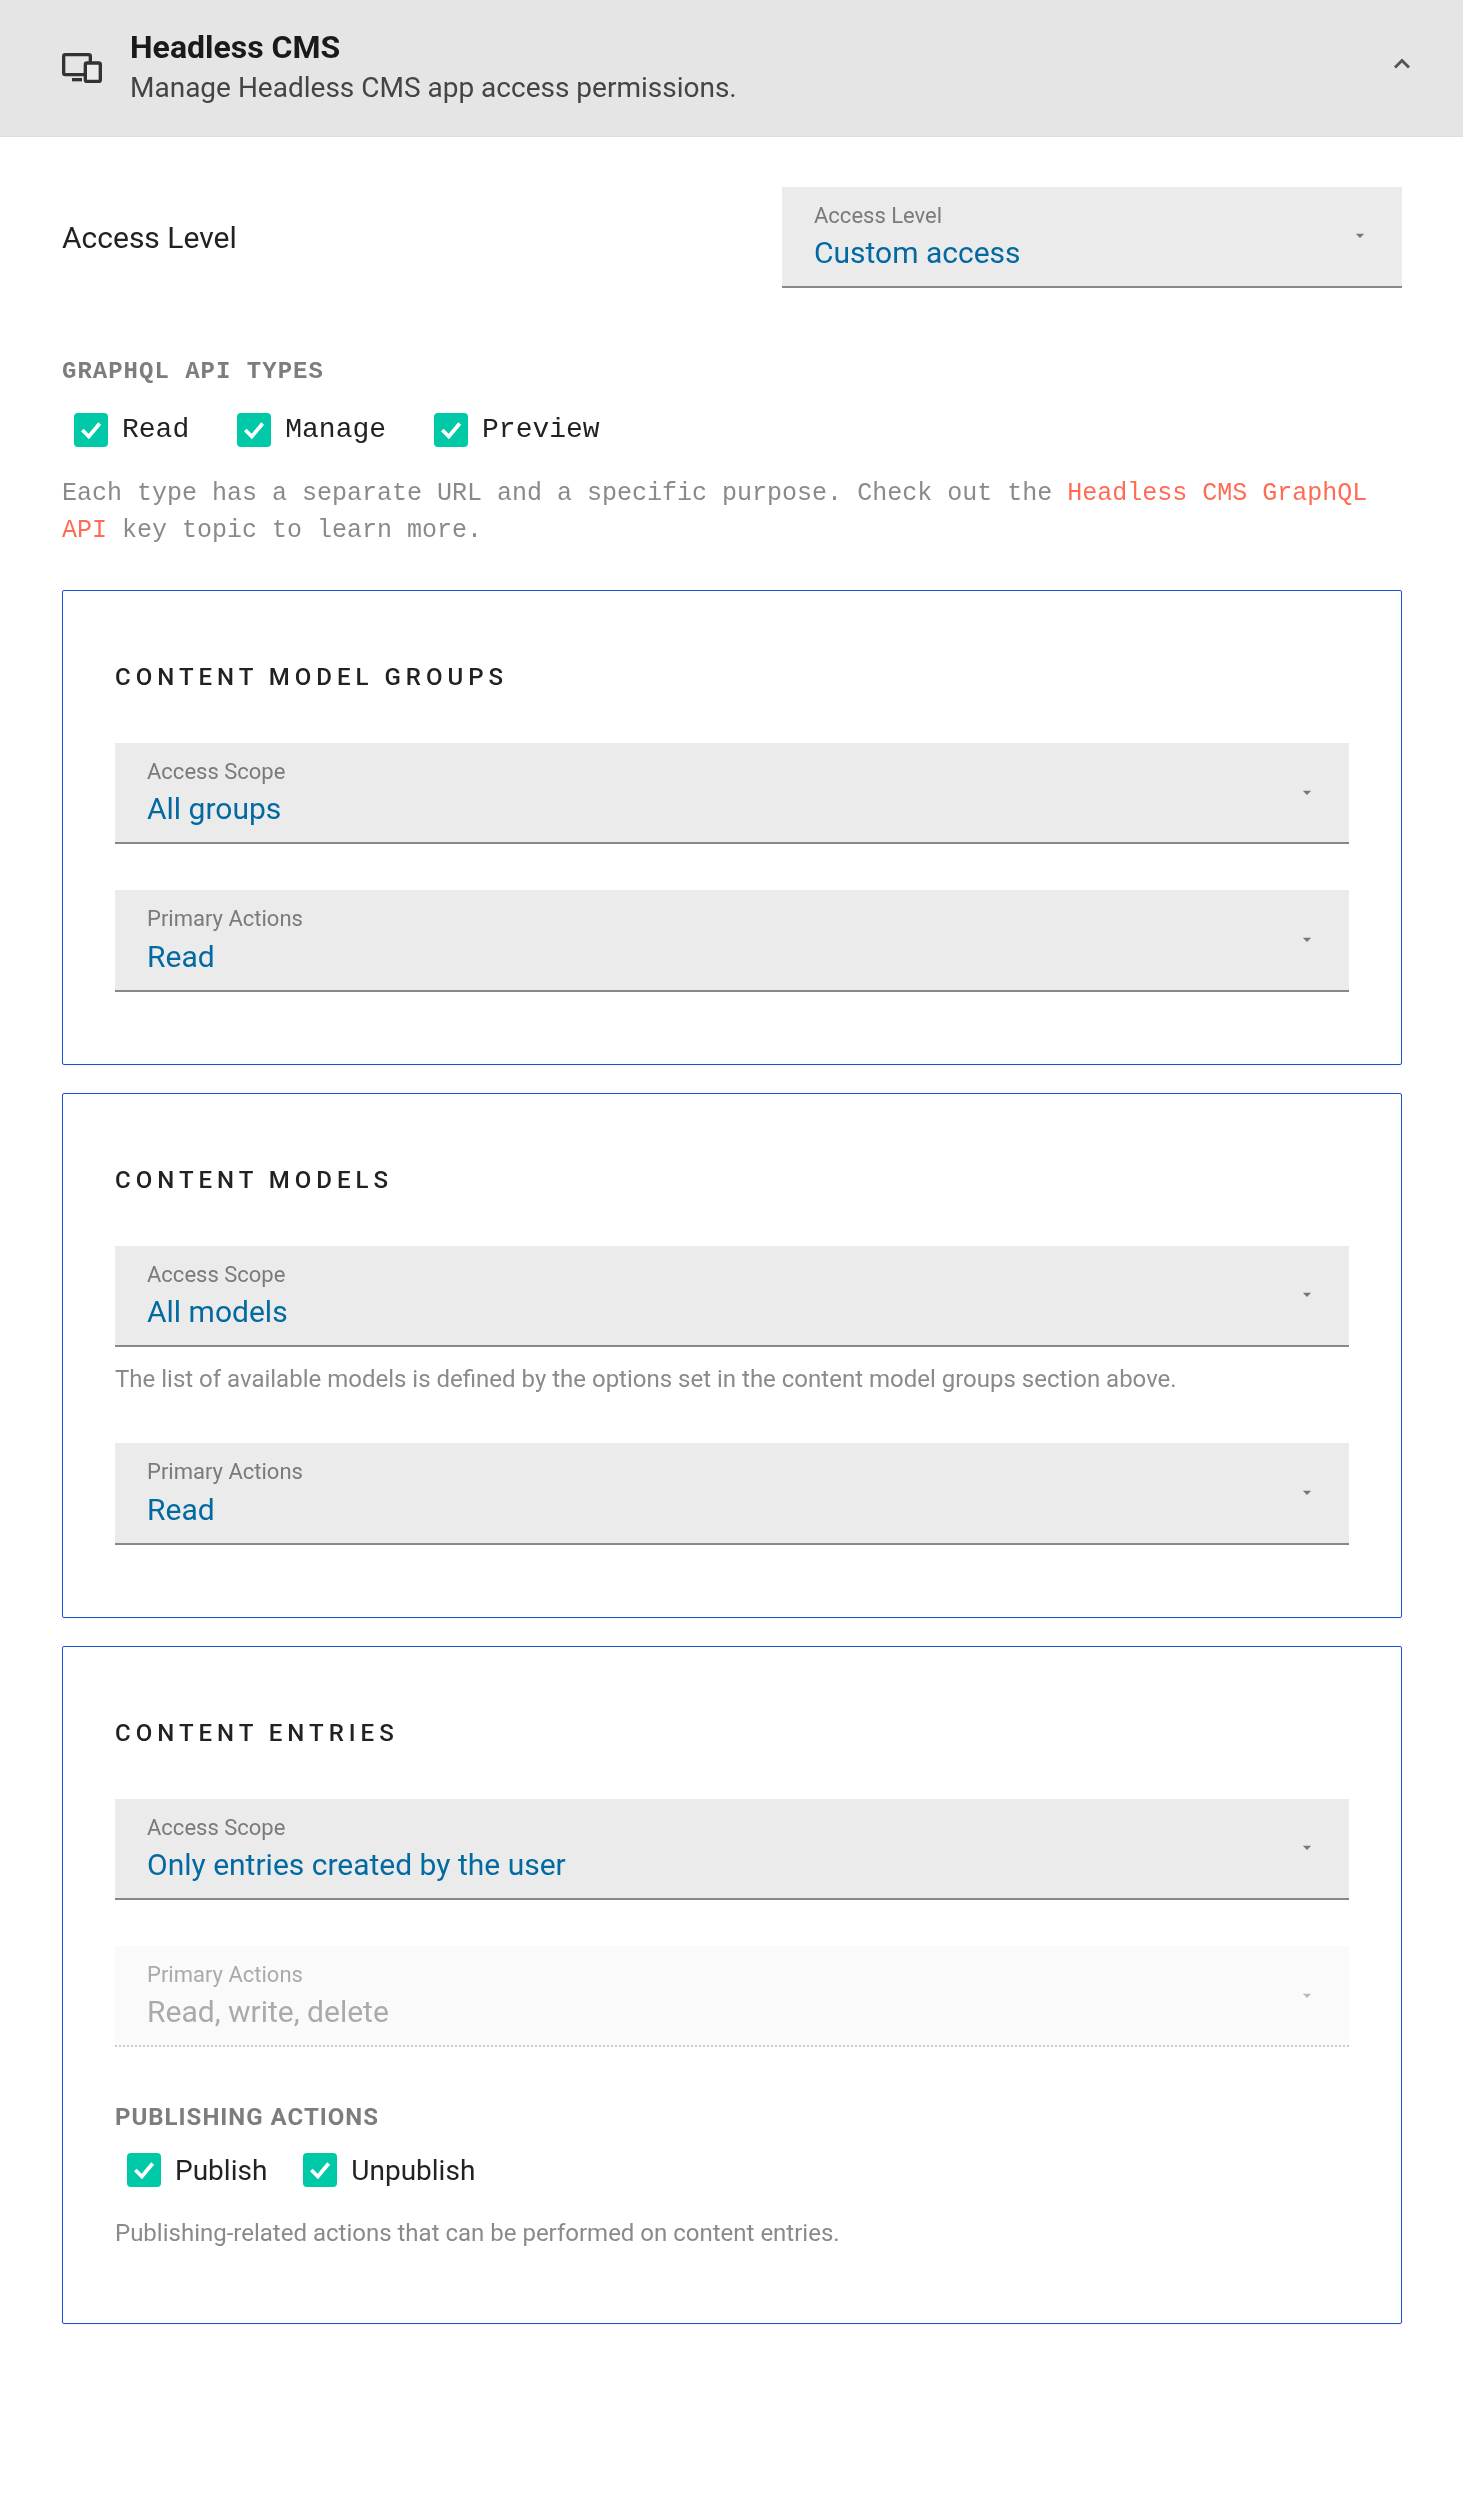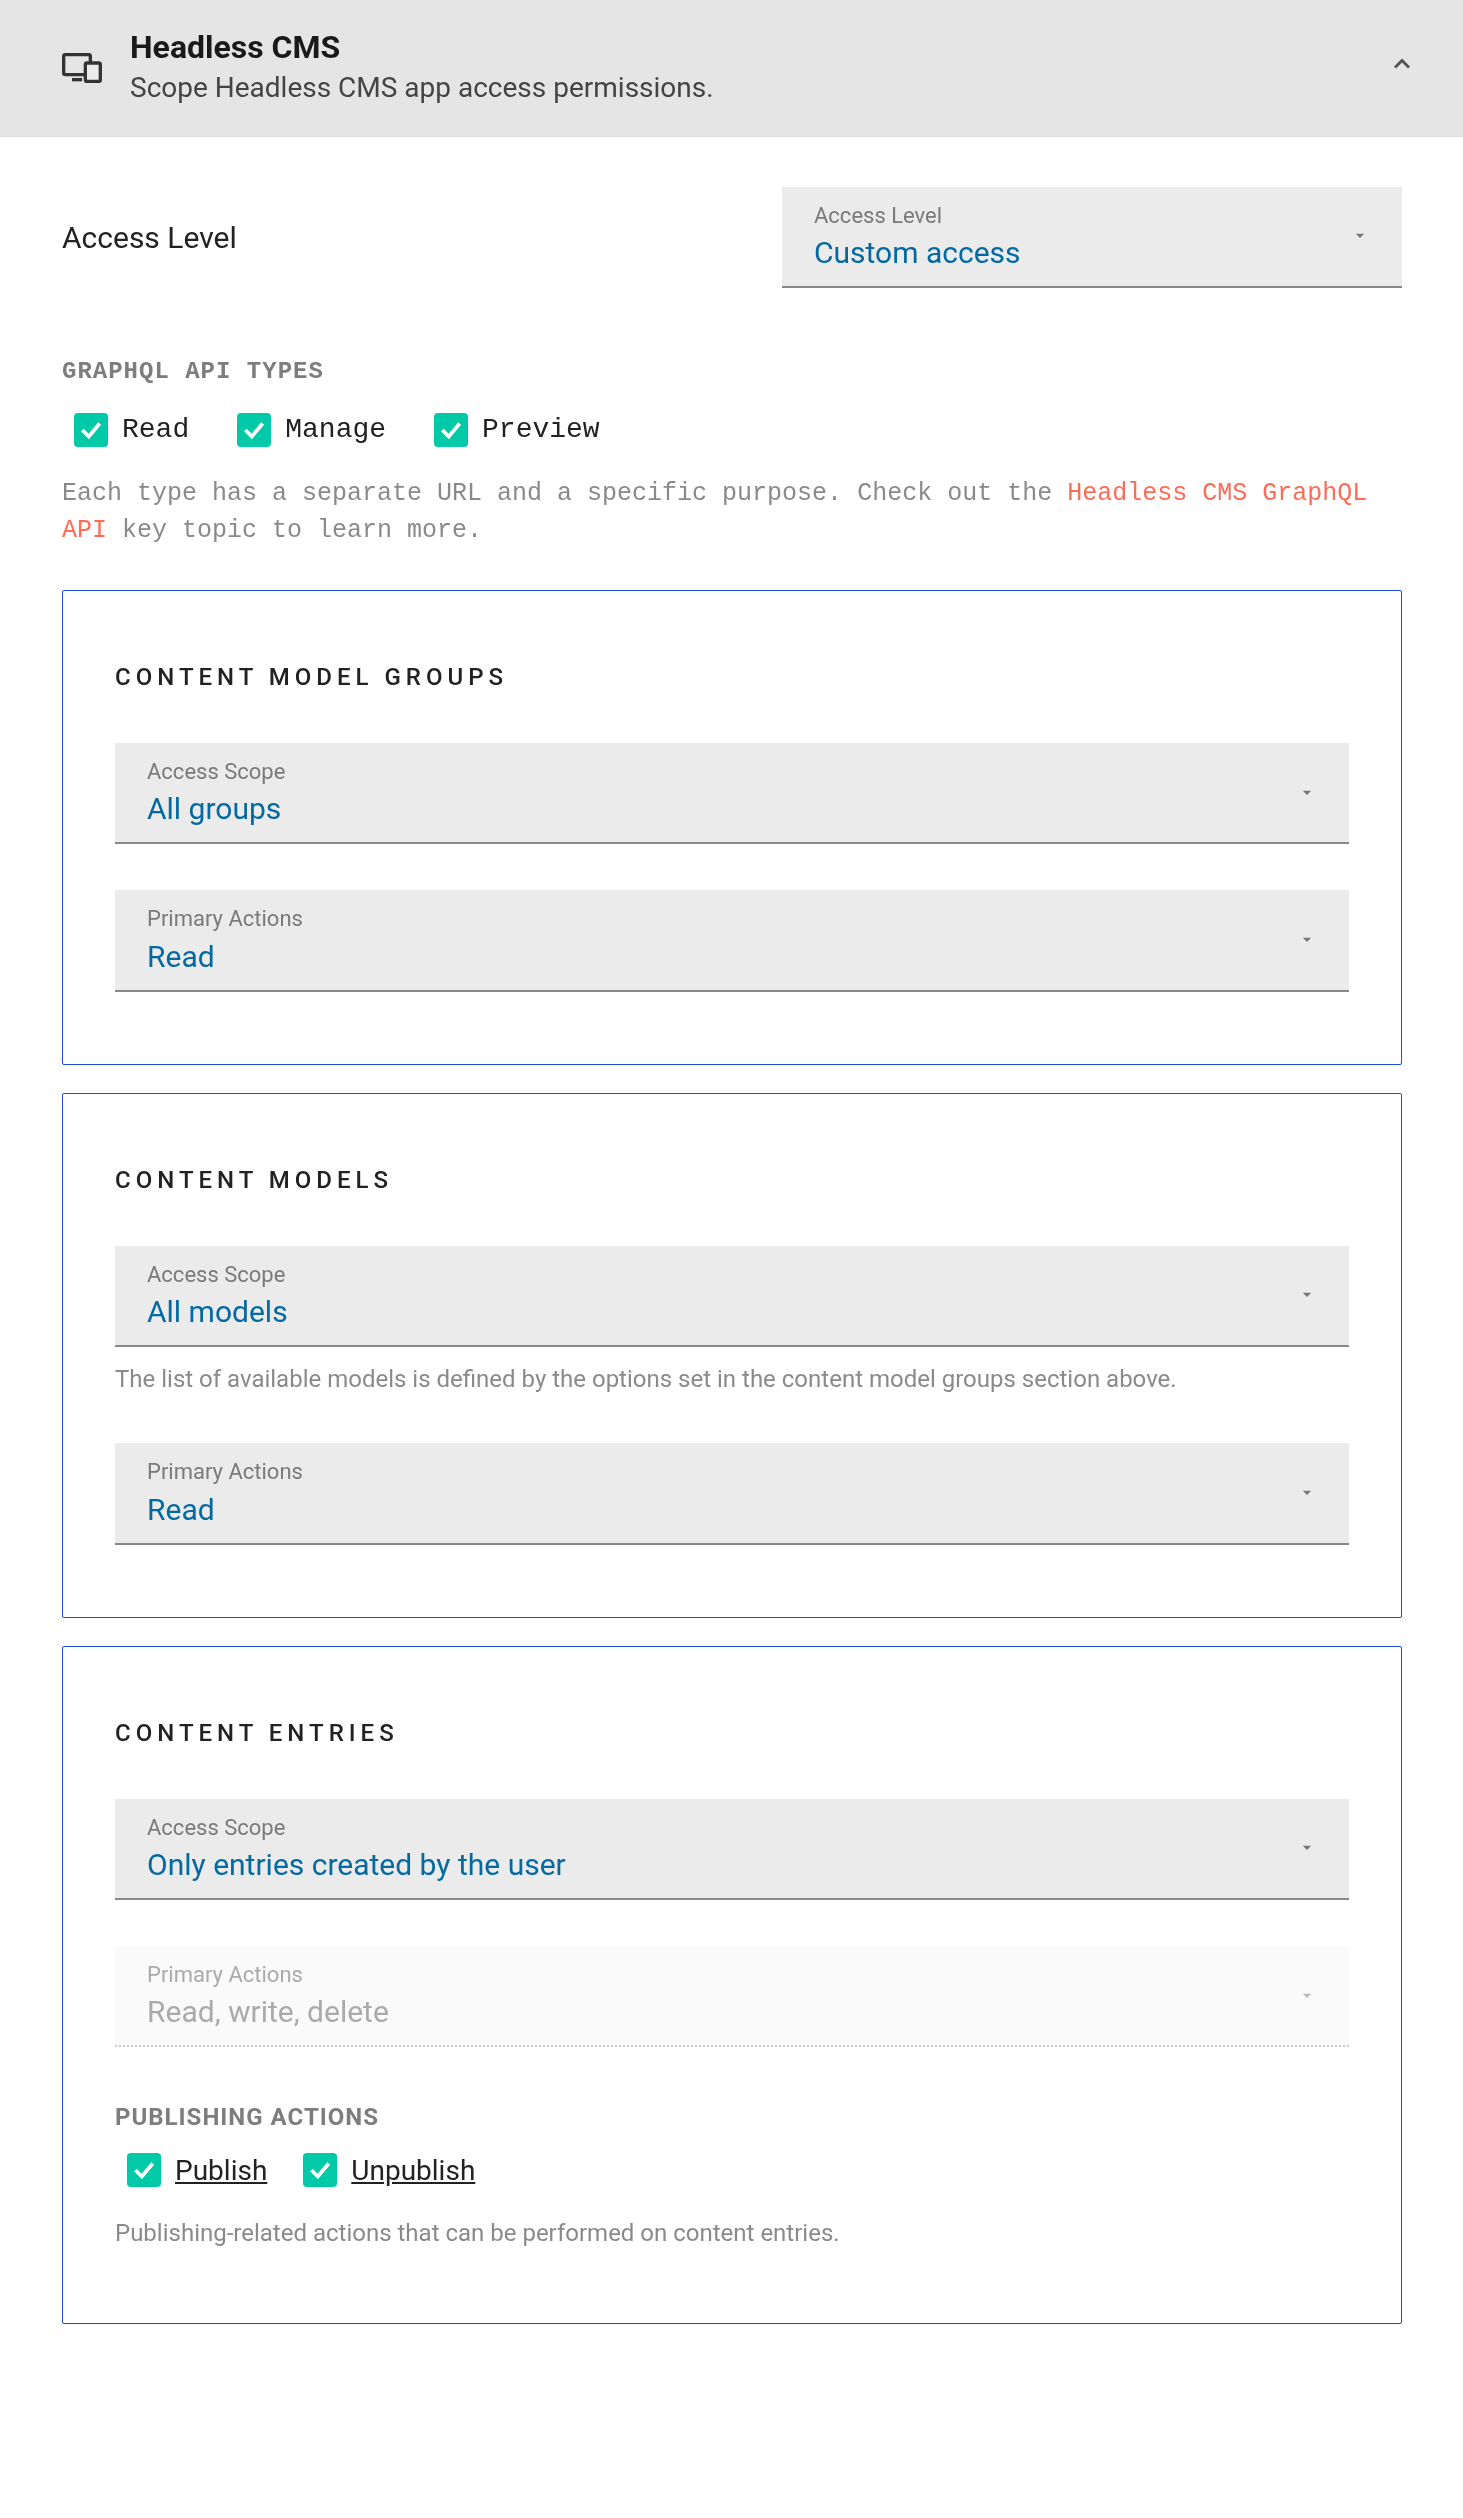--- a/index.html
+++ b/index.html
@@ -145,38 +145,38 @@
     background: #fff;
     border: 1px solid #1d4ed8;
     border-radius: 2px;
     margin: 0 62px 28px 62px;
     padding: 52px 52px 72px 52px;
     box-shadow: 0 1px 2px rgba(0,0,0,0.04);
   }
   .card .dropdown { width: 100%; }
   .card .help { margin-top: 14px; font-size: 24px; }
   .card .spacer { height: 46px; }
-  .card .checkrow { gap: 36px; margin-top: 6px; text-decoration: underline; }
+  .card .checkrow { gap: 36px; margin-top: 6px; }
   .inner { padding: 0 62px; }
 </style>
 </head>
 <body>
 <div class="wrap">
 
 <div class="topbar">
   <span class="icon">
     <svg viewBox="0 0 24 18" width="40" height="30" fill="none" stroke="#333" stroke-width="2">
       <rect x="1" y="1" width="16" height="12" rx="1"></rect>
       <rect x="14" y="6" width="9" height="11" rx="1" fill="#ebebeb"></rect>
       <line x1="6" y1="16" x2="12" y2="16"></line>
     </svg>
   </span>
   <div class="titleblock">
     <h1>Headless CMS</h1>
-    <p>Scope Headless CMS app access permissions.</p>
+    <p>Manage Headless CMS app access permissions.</p>
   </div>
   <span class="chev">
     <svg width="28" height="28" viewBox="0 0 24 24" fill="none" stroke="currentColor" stroke-width="2.5">
           <polyline points="6 15 12 9 18 15"></polyline>
         </svg>
   </span>
 </div>
 
 <div class="section">
   <div class="row">

